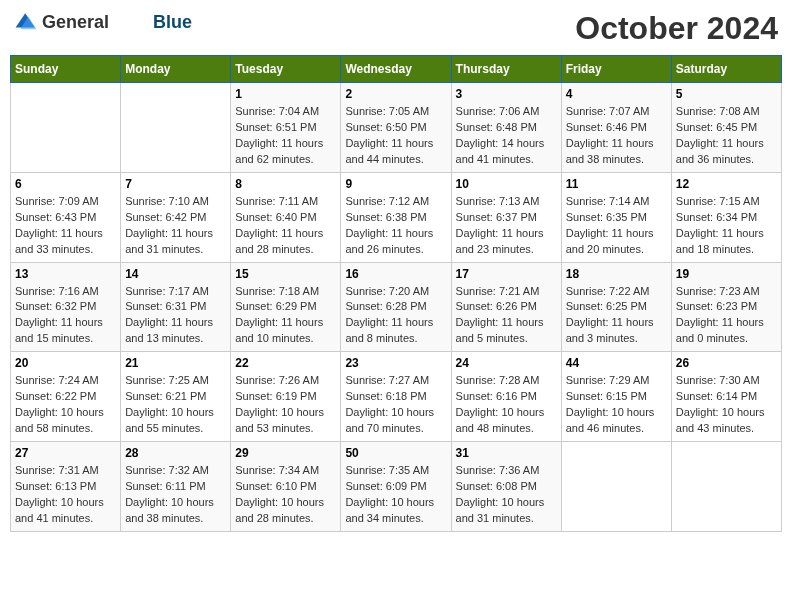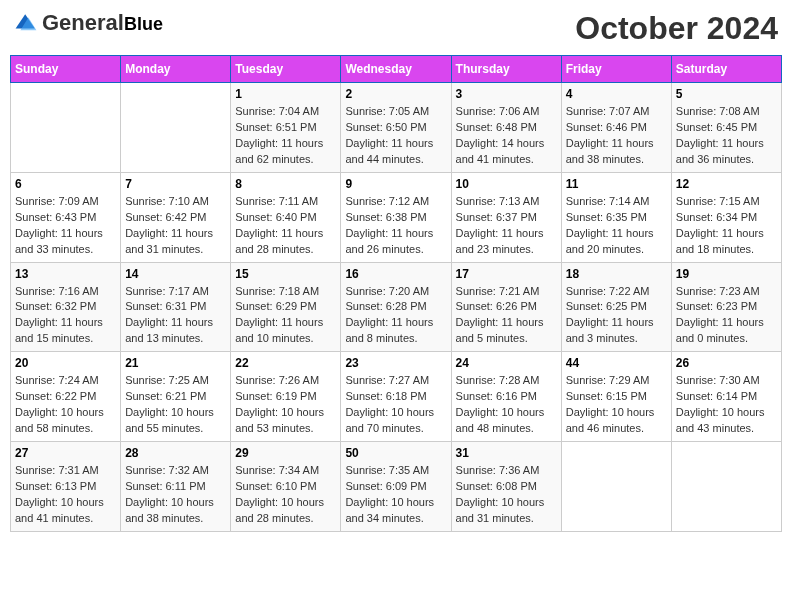--- a/index.html
+++ b/index.html
@@ -16,28 +16,29 @@
       align-items: flex-start;
       margin-bottom: 8px;
       padding: 0 4px;
     }
     .logo {
       display: flex;
       align-items: center;
       gap: 4px;
     }
     .logo-text-general {
-      font-size: 22px;
+      font-size: 18px;
       font-weight: bold;
       color: #333;
     }
     .logo-text-blue {
       font-size: 18px;
       font-weight: bold;
-      color: #000000;
+      color: #0c4a6e;
+      padding-left: 44px;
     }
     .logo-icon {
       width: 24px;
       height: 24px;
     }
     .title-block {
       text-align: center;
     }
     .month-title {
       font-size: 32px;
@@ -47,21 +48,21 @@
     .subtitle {
       font-size: 15px;
       color: #555;
     }
     table {
       width: 100%;
       border-collapse: collapse;
       font-size: 11px;
     }
     thead tr {
-      background-color: #d946ef;
+      background-color: #4d7c0f;
       color: #fff;
     }
     thead th {
       padding: 6px 4px;
       text-align: left;
       font-size: 12px;
       font-weight: bold;
       border: 1px solid #1565C0;
     }
     tbody tr {

